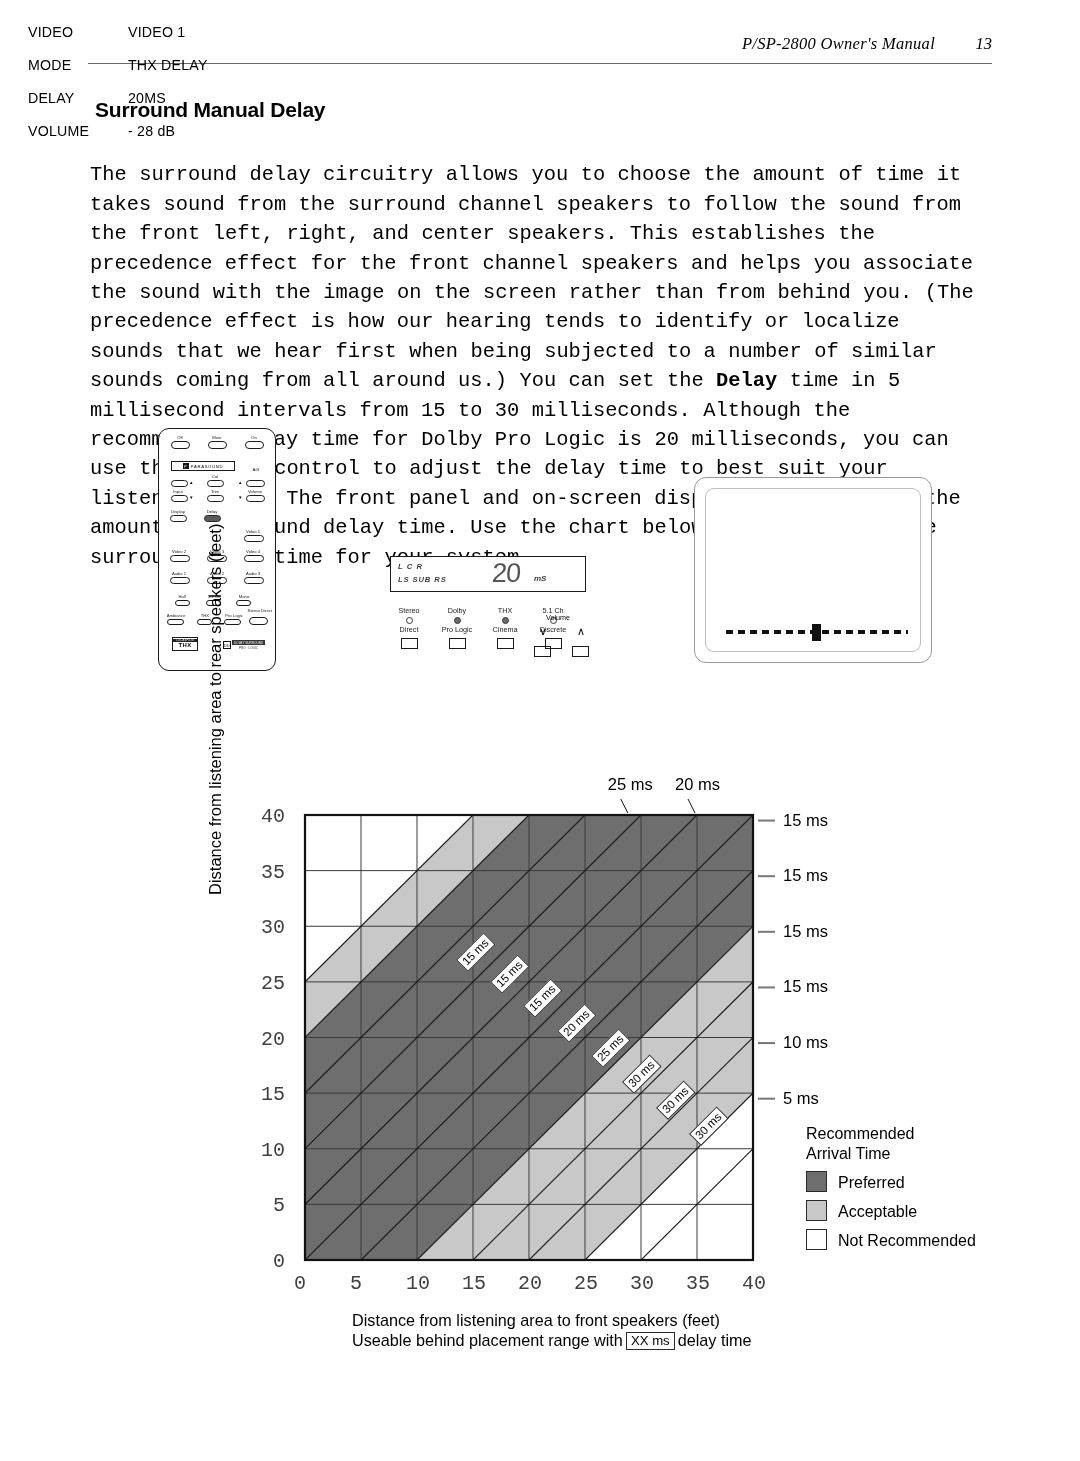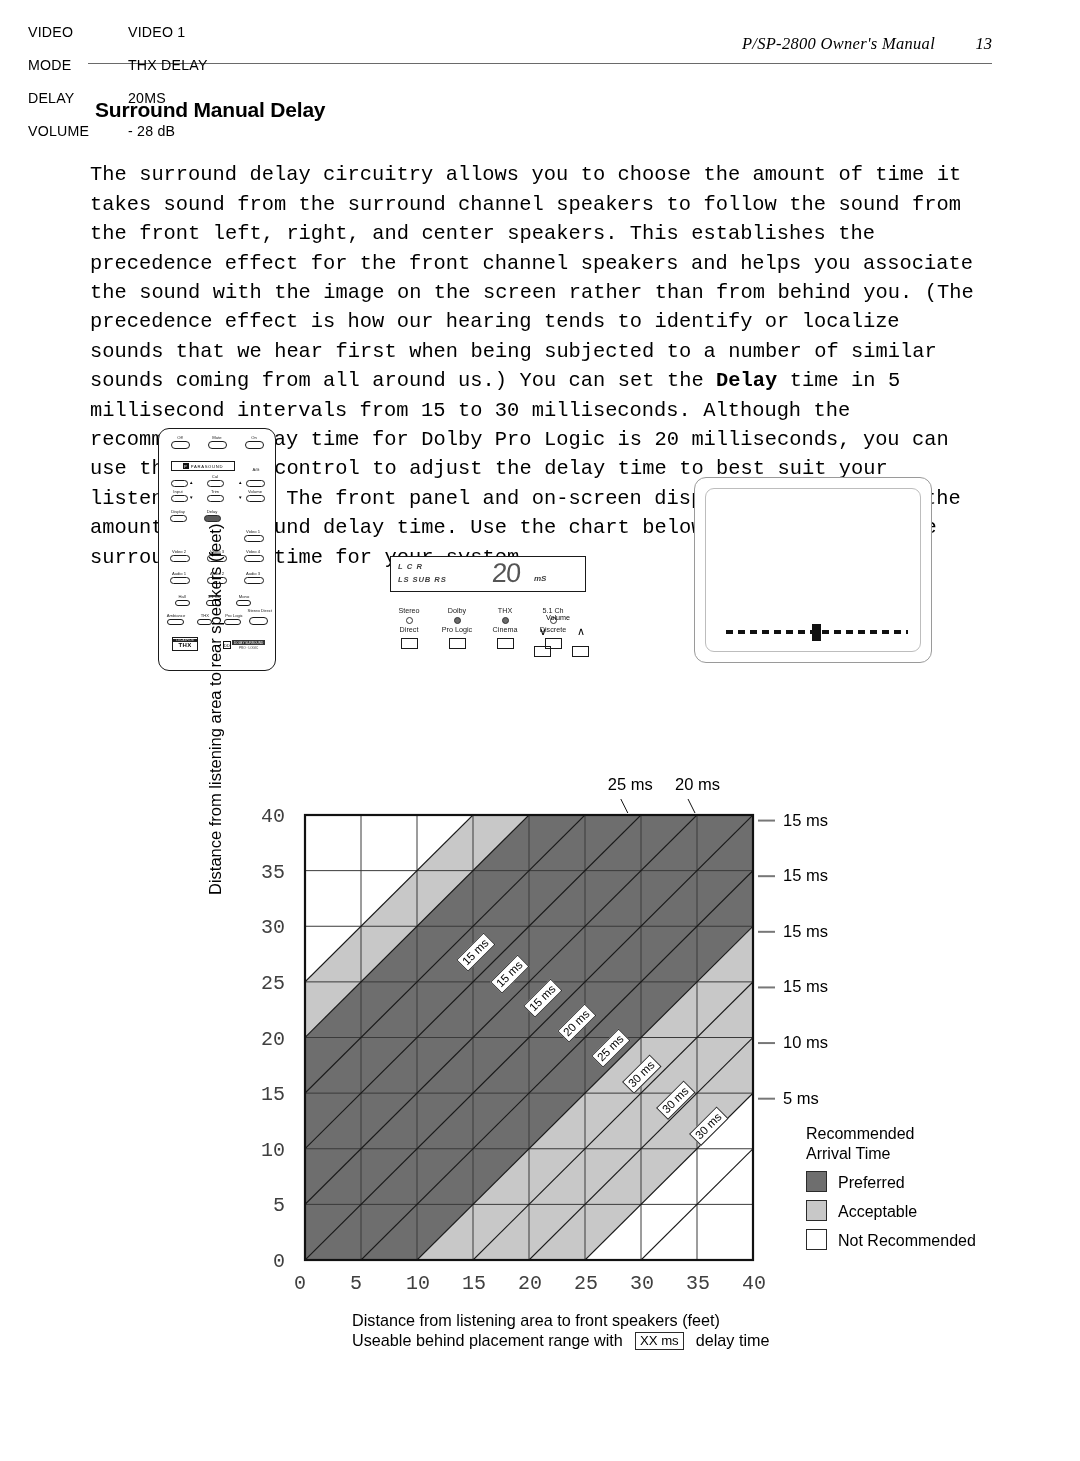--- a/index.html
+++ b/index.html
@@ -200,21 +200,21 @@
   }
   #legend { position: absolute; left: 806px; top: 1124px; }
   #legend .ltitle { font-size: 16px; line-height: 19.5px; }
   #legend .lrow { display: flex; align-items: flex-end; margin-top: 8px; }
   #legend .lsw { width: 21px; height: 21px; border: 1px solid #2a2a2a; box-sizing: border-box; margin-right: 11px; }
   #legend .ltxt { font-size: 16px; }
 
   #xlabel-1 { position: absolute; left: 352px; top: 1311px; font-size: 16.2px; }
   #xlabel-2 { position: absolute; left: 352px; top: 1331px; font-size: 16.2px; display:flex; align-items:center;}
   #xlabel-2 .boxed {
-    border: 1px solid #2a2a2a; padding: 0px 4px 1px; font-size: 13.2px; margin: 0 12px;
+    border: 1px solid #2a2a2a; padding: 0px 4px 1px; font-size: 13.2px; margin: 0 3px;
   }
 </style>
 </head>
 <body>
 
 <div id="header">
   <span class="hdr-title">P/SP-2800 Owner's Manual</span>
   <span class="hdr-page">13</span>
 </div>
 <div id="header-rule"></div>

